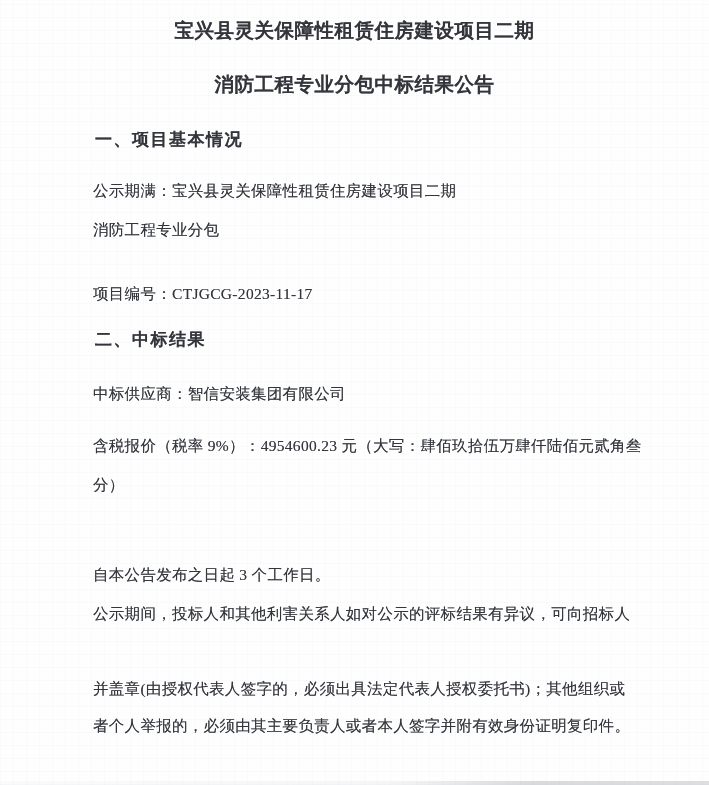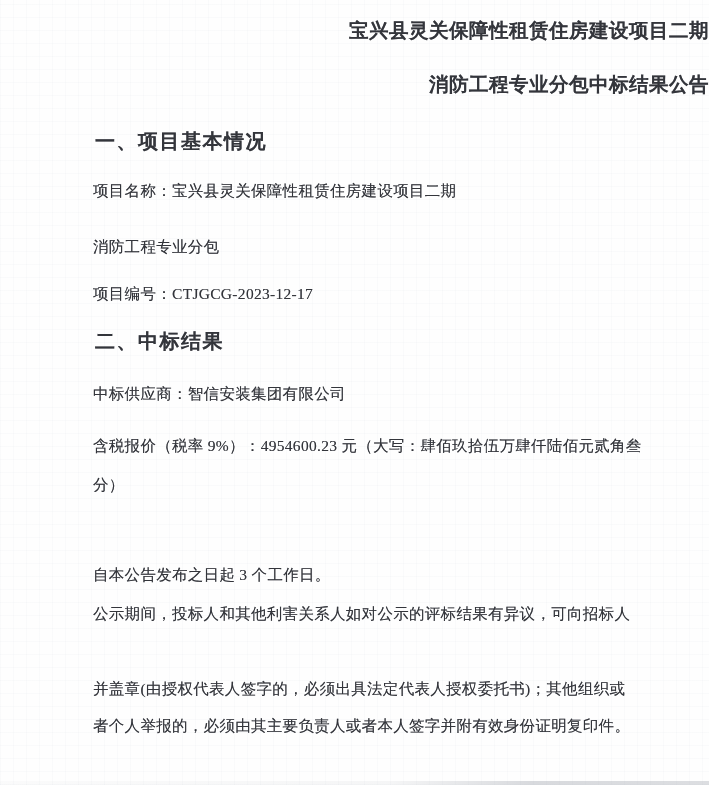--- a/index.html
+++ b/index.html
@@ -21,28 +21,28 @@
     color: #33353b;
   }
   .line {
     position: absolute;
     white-space: nowrap;
     text-shadow: 0 0 0.6px rgba(52,54,62,0.55);
   }
   .title {
     left: 0;
     width: 709px;
-    text-align: right;
+    text-align: center;
     font-size: 19.5px;
     font-weight: 700;
     letter-spacing: 0.5px;
   }
   .heading {
     left: 95px;
-    font-size: 20px;
+    font-size: 17px;
     font-weight: 700;
     letter-spacing: 1.5px;
   }
   .body {
     left: 93px;
     font-size: 15.5px;
     font-weight: 400;
     letter-spacing: 0.3px;
   }
   .edge-shadow {
@@ -62,25 +62,25 @@
 <body>
 
 <div class="page">
 
   <div class="line title" style="top:17px">宝兴县灵关保障性租赁住房建设项目二期</div>
 
   <div class="line title" style="top:71px">消防工程专业分包中标结果公告</div>
 
   <div class="line heading" style="top:128px">一、项目基本情况</div>
 
-  <div class="line body" style="top:181px">项目名称：宝兴县灵关保障性租赁住房建设项目二期</div>
+  <div class="line body" style="top:181px">公示期满：宝兴县灵关保障性租赁住房建设项目二期</div>
 
-  <div class="line body" style="top:237px">消防工程专业分包</div>
+  <div class="line body" style="top:220px">消防工程专业分包</div>
 
-  <div class="line body" style="top:284px">项目编号：CTJGCG-2023-12-17</div>
+  <div class="line body" style="top:284px">项目编号：CTJGCG-2023-11-17</div>
 
   <div class="line heading" style="top:328px">二、中标结果</div>
 
   <div class="line body" style="top:384px">中标供应商：智信安装集团有限公司</div>
 
   <div class="line body" style="top:436px">含税报价（税率 9%）：4954600.23 元（大写：肆佰玖拾伍万肆仟陆佰元贰角叁</div>
 
   <div class="line body" style="top:475px">分）</div>
 
 

